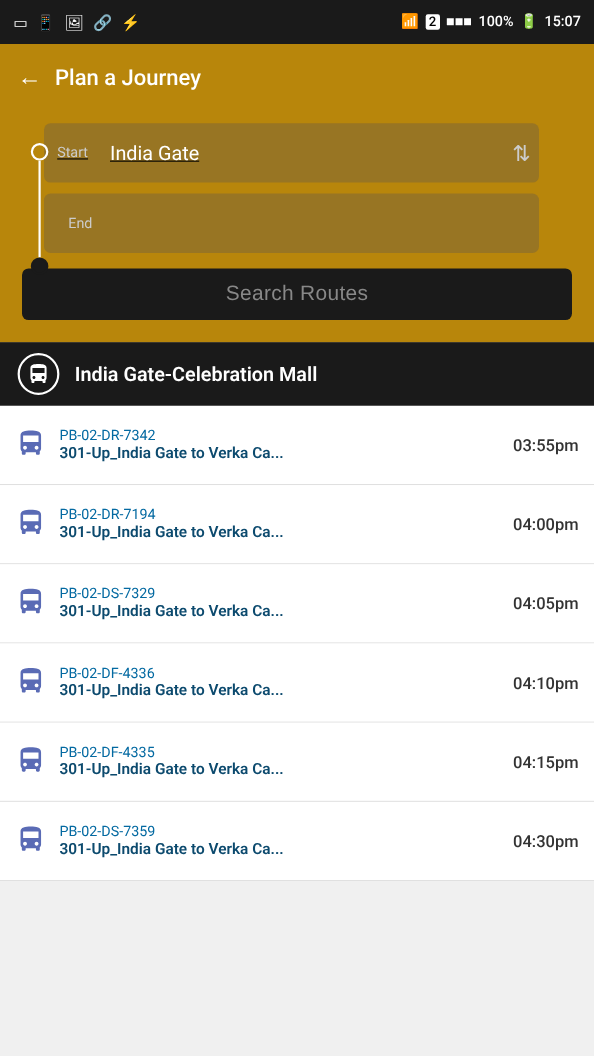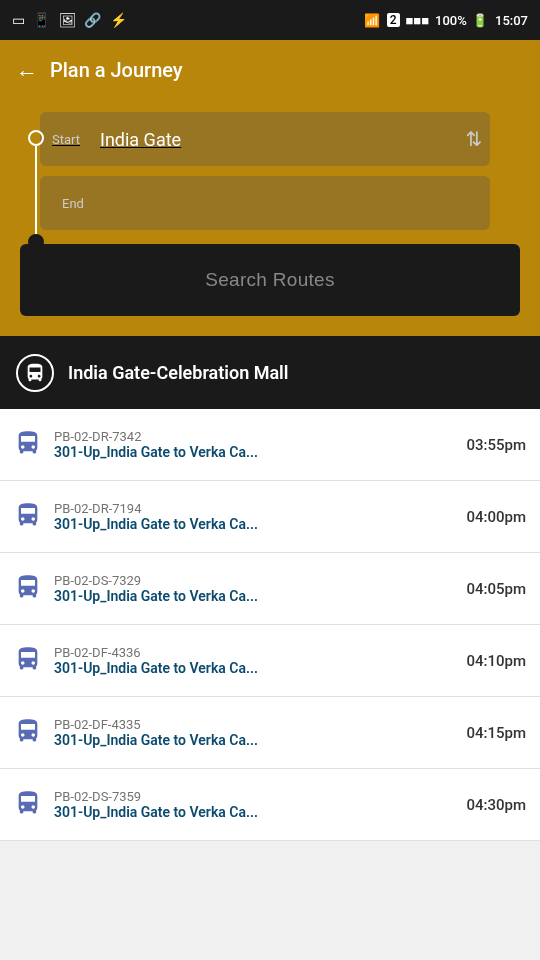--- a/index.html
+++ b/index.html
@@ -136,33 +136,33 @@
     .swap-icon {
       color: #ccc;
       font-size: 20px;
     }
 
     .search-button {
       background: #1a1a1a;
       color: #888;
       border: none;
       border-radius: 6px;
-      height: 72px;
+      height: 47px;
       width: 100%;
       font-size: 19px;
       font-weight: 500;
       cursor: pointer;
       margin-top: 4px;
       letter-spacing: 0.3px;
     }
 
     
     .route-header {
       background: #1a1a1a;
-      height: 73px;
+      height: 58px;
       display: flex;
       align-items: center;
       padding: 0 16px;
       gap: 14px;
     }
     .bus-icon-circle {
       width: 38px;
       height: 38px;
       border-radius: 50%;
       border: 2px solid #fff;
@@ -198,21 +198,21 @@
       width: 28px;
       height: 28px;
       fill: #5a6bb5;
     }
     .route-info {
       flex: 1;
       display: flex;
       flex-direction: column;
     }
     .route-id {
-      color: #737373;
+      color: #0369a1;
       font-size: 13px;
     }
     .route-name {
       color: #0c4a6e;
       font-size: 14px;
       font-weight: 600;
     }
     .route-time {
       color: #333;
       font-size: 15px;

